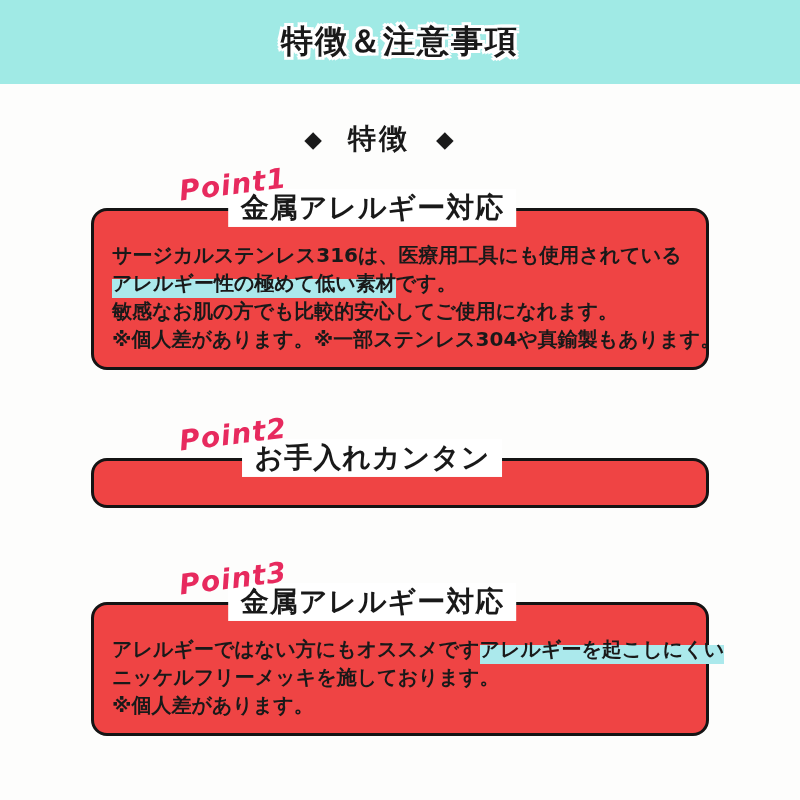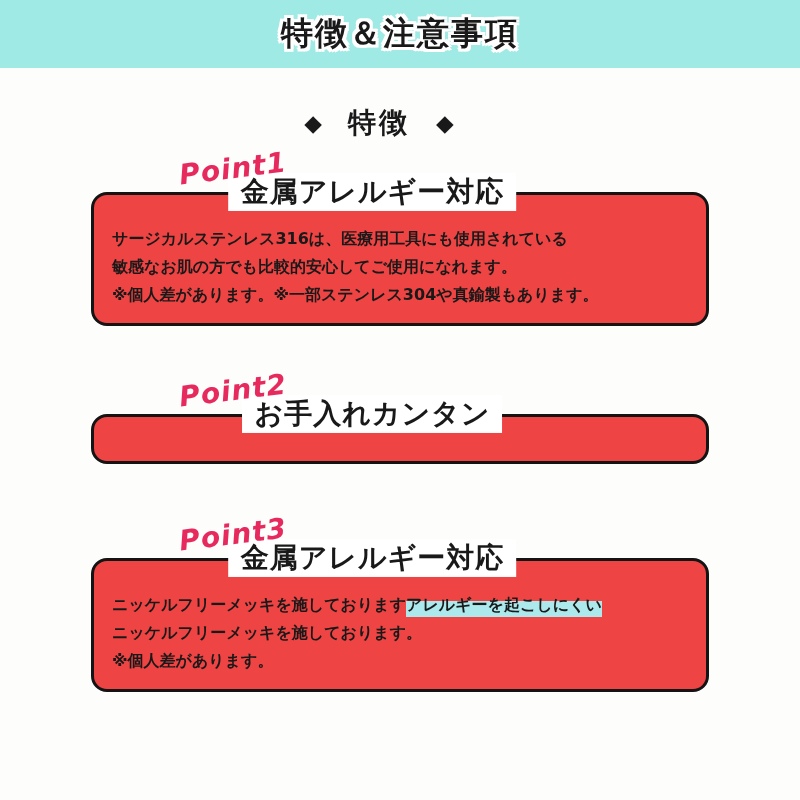--- a/index.html
+++ b/index.html
@@ -13,21 +13,21 @@
   *{box-sizing:border-box;}
   html,body{margin:0;padding:0;}
   body{
     width:800px;height:800px;overflow:hidden;
     background:var(--bg);
     color:var(--ink);
     font-family:"DejaVu Sans","Liberation Sans",sans-serif;
   }
   
   .banner{
-    height:68px;
+    height:84px;
     background:var(--mint);
     display:flex;align-items:center;justify-content:center;
   }
   .banner-title{
     font-size:32px;font-weight:bold;letter-spacing:2px;
     text-shadow:
       -3px -3px 0 #fff, 3px -3px 0 #fff, -3px 3px 0 #fff, 3px 3px 0 #fff,
       -3px 0 0 #fff, 3px 0 0 #fff, 0 -3px 0 #fff, 0 3px 0 #fff;
   }
   
@@ -64,21 +64,21 @@
   .point-title{
     position:absolute;top:0;left:45.5%;
     transform:translate(-50%,-58%);
     background:#fff;
     padding:0 12px;
     font-size:28px;font-weight:bold;
     white-space:nowrap;
     letter-spacing:1px;
   }
   .body-line{
-    font-size:16px;font-weight:bold;line-height:28px;
+    font-size:20px;font-weight:bold;line-height:28px;
     white-space:nowrap;
   }
   .hl{
     background:linear-gradient(to bottom, transparent 28%, var(--hl) 28%);
     padding-bottom:3px;
   }
 </style>
 </head>
 <body>
 
@@ -92,39 +92,40 @@
   <span class="diamond">◆</span>
 </div>
 
 <main id="points">
   <section class="point-section">
     <div class="point-label">Point1</div>
     <div class="point-box">
       <div class="point-title">金属アレルギー対応</div>
       <div class="point-body">
           <div class="body-line"><span>サージカルステンレス316は、医療用工具にも使用されている</span></div>
+          <div class="body-line"><span class="hl">アレルギー性の極めて低い素材</span><span>です。</span></div>
           <div class="body-line"><span>敏感なお肌の方でも比較的安心してご使用になれます。</span></div>
           <div class="body-line"><span>※個人差があります。※一部ステンレス304や真鍮製もあります。</span></div>
         </div>
     </div>
   </section>
 
   <section class="point-section">
     <div class="point-label">Point2</div>
     <div class="point-box">
       <div class="point-title">お手入れカンタン</div>
       <div class="point-body">
         </div>
     </div>
   </section>
 
   <section class="point-section">
     <div class="point-label">Point3</div>
     <div class="point-box">
       <div class="point-title">金属アレルギー対応</div>
       <div class="point-body">
-          <div class="body-line"><span>ニッケルフリーメッキを施しております</span><span class="hl">アレルギーを起こしにくい</span></div>
+          <div class="body-line"><span>アレルギーではない方にもオススメです</span><span class="hl">アレルギーを起こしにくい</span></div>
           <div class="body-line"><span>ニッケルフリーメッキを施しております。</span></div>
           <div class="body-line"><span>※個人差があります。</span></div>
         </div>
     </div>
   </section>
 </main>
 
 </body></html>

